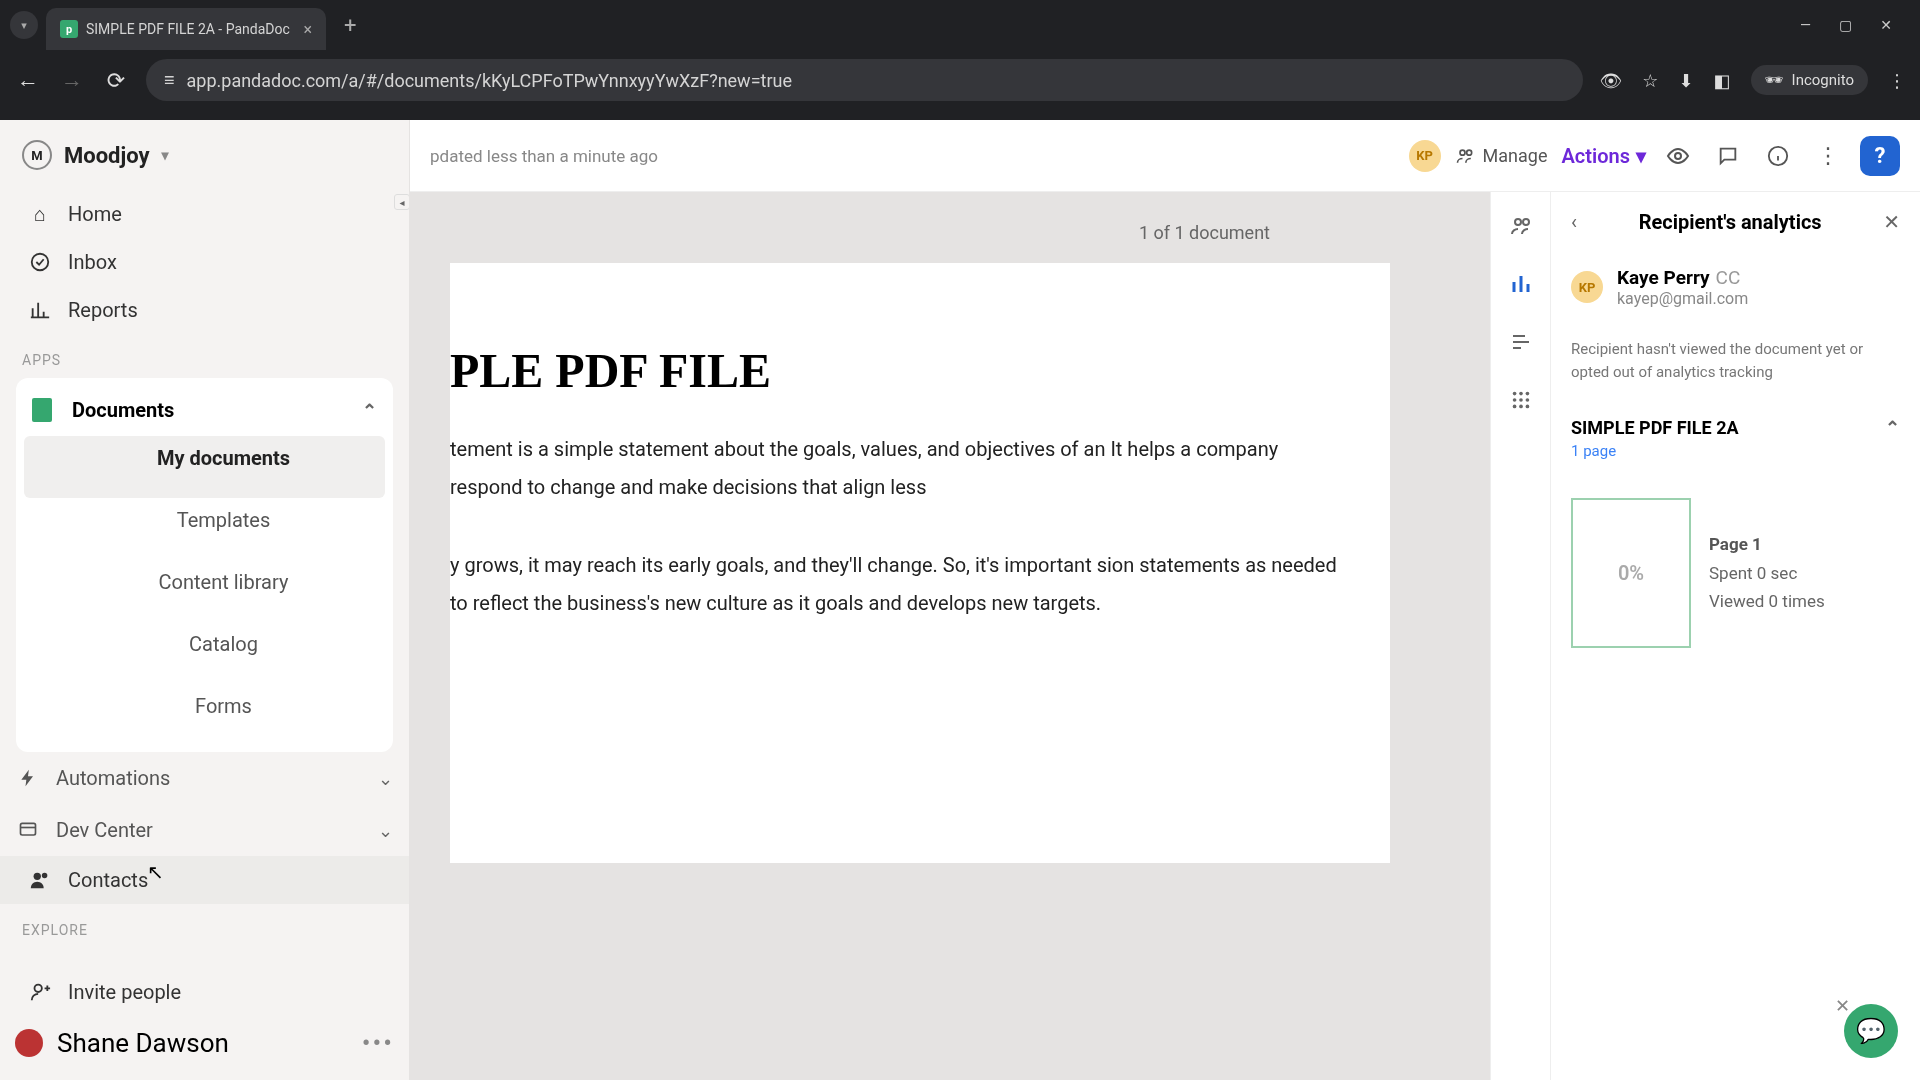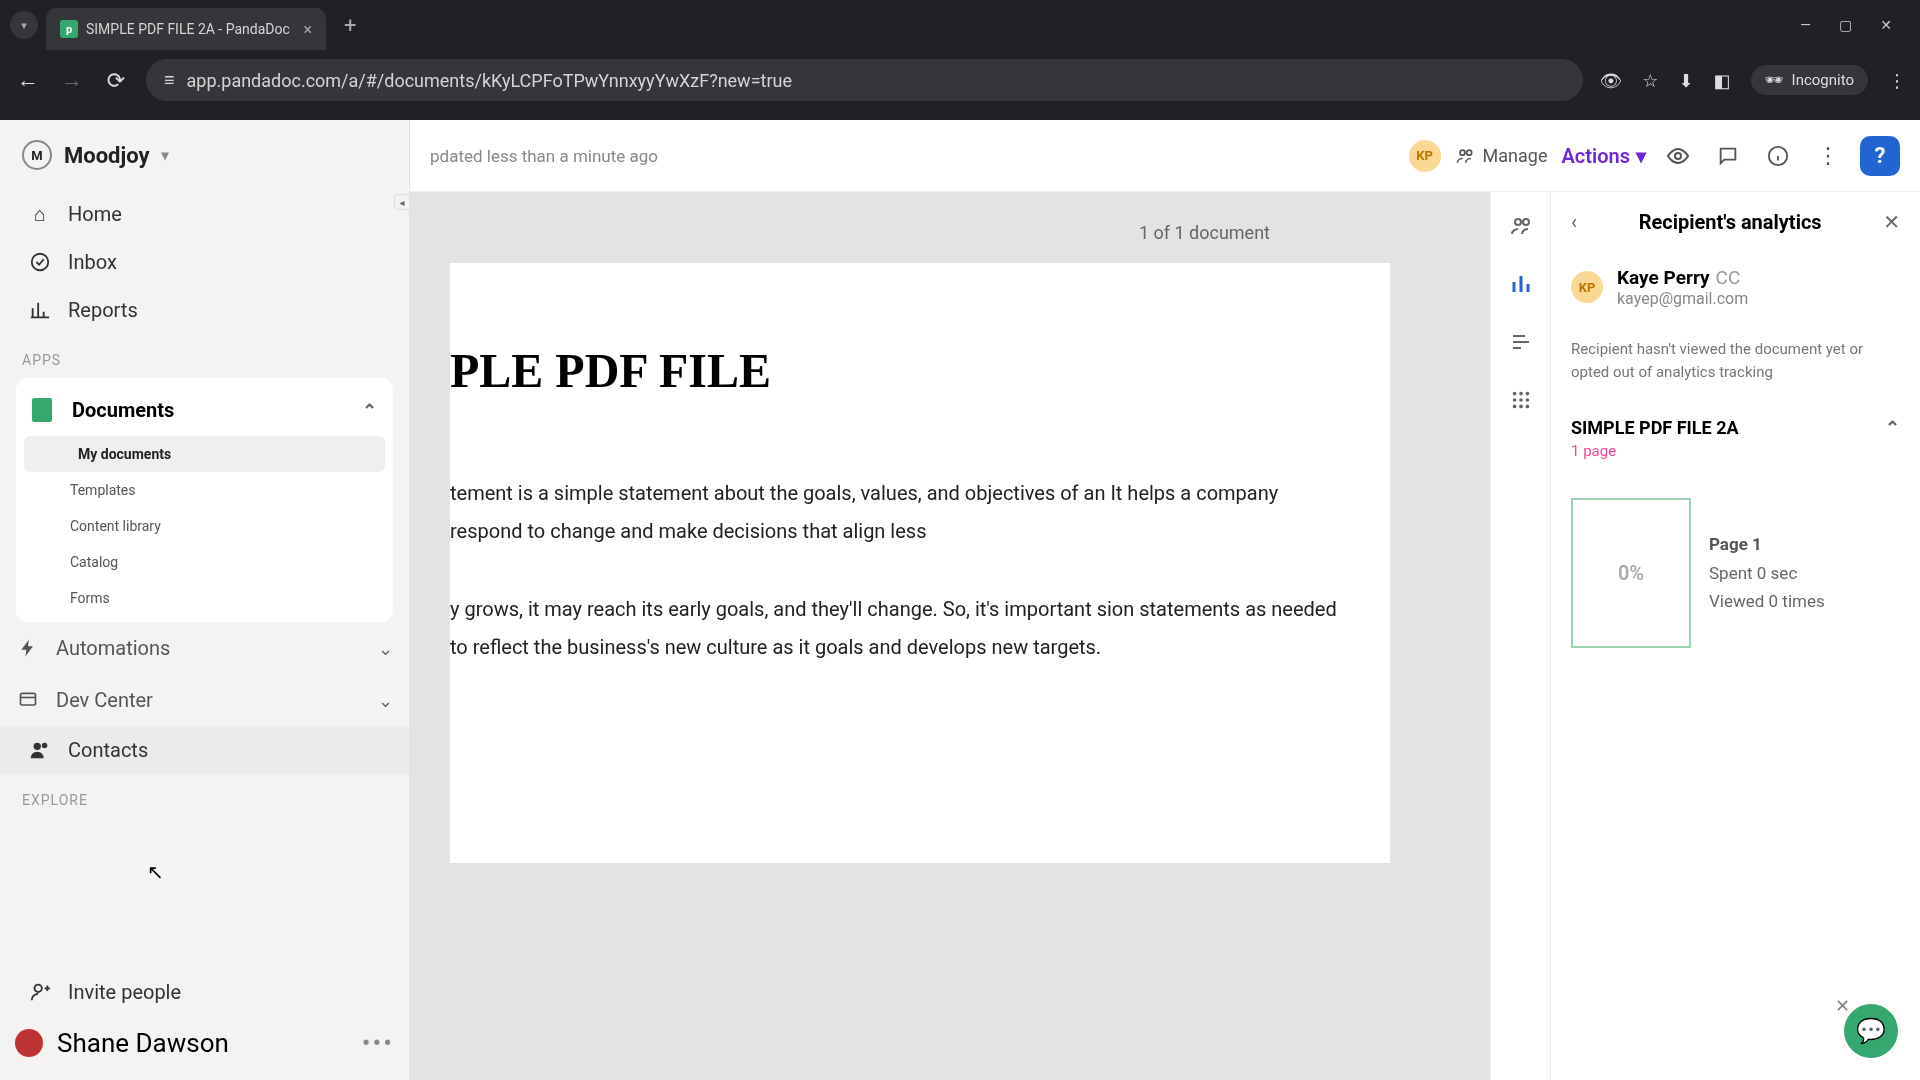--- a/index.html
+++ b/index.html
@@ -30,21 +30,21 @@
 .org-avatar { width: 30px; height: 30px; border-radius: 50%; border: 2px solid #888; display: flex; align-items: center; justify-content: center; font-size: 13px; }
 .sidebar-scroll { flex: 1; overflow: auto; }
 .nav-item { display: flex; align-items: center; gap: 16px; padding: 12px 28px; font-size: 20px; color: #333; cursor: pointer; }
 .nav-item.hover { background: #ecebe9; }
 .nav-icon { width: 24px; height: 24px; display: flex; align-items: center; justify-content: center; }
 .section-label { font-size: 14px; color: #999; letter-spacing: 1px; padding: 18px 22px 10px; }
 .apps-wrap { background: #fff; margin: 0 16px; border-radius: 12px; padding: 6px 0; }
 .apps-header { display: flex; align-items: center; gap: 20px; padding: 14px 16px; font-size: 20px; font-weight: 700; }
 .doc-icon { width: 20px; height: 24px; background: #35a76f; border-radius: 2px; }
 .chevron { margin-left: auto; color: #666; font-size: 18px; }
-.sub-item { padding: 10px 16px 10px 54px; font-size: 14px; color: #555; cursor: pointer; }
+.sub-item { padding: 10px 16px 28px 54px; font-size: 20px; color: #555; cursor: pointer; text-align: center; }
 .sub-item.active { background: #f0efee; font-weight: 700; color: #222; border-radius: 6px; margin: 0 8px; }
 .nav-collapse { display: flex; align-items: center; gap: 16px; padding: 14px 16px; font-size: 20px; color: #555; }
 .divider-caret { position: absolute; right: -1px; width: 16px; height: 16px; background: #f5f3f2; border: 1px solid #ddd; border-radius: 3px; font-size: 10px; display: flex; align-items: center; justify-content: center; color: #666; }
 .sidebar-footer { padding: 10px 0; }
 .user-row { display: flex; align-items: center; gap: 14px; padding: 12px 15px; font-size: 26px; }
 .user-avatar { width: 28px; height: 28px; border-radius: 50%; background: #b33; }
 .more-dots { margin-left: auto; color: #888; letter-spacing: 2px; }
 
 
 .main { flex: 1; display: flex; flex-direction: column; background: #fff; position: relative; }
@@ -54,41 +54,41 @@
 .kp-badge { width: 32px; height: 32px; border-radius: 50%; background: #f8d893; color: #b77800; font-size: 13px; font-weight: 700; display: flex; align-items: center; justify-content: center; }
 .manage-btn { display: flex; align-items: center; gap: 8px; font-size: 18px; color: #555; }
 .actions-btn { color: #6d28d9; font-size: 20px; font-weight: 600; display: flex; align-items: center; gap: 6px; }
 .icon-btn { width: 36px; height: 36px; display: flex; align-items: center; justify-content: center; color: #555; font-size: 22px; }
 .help-btn { width: 40px; height: 40px; background: #2264d1; border-radius: 10px; color: white; display: flex; align-items: center; justify-content: center; font-size: 22px; font-weight: bold; }
 
 .doc-area { flex: 1; display: flex; overflow: hidden; }
 .doc-viewer { flex: 1; background: #e5e3e2; padding: 30px 40px; overflow: auto; position: relative; }
 .doc-count { text-align: right; color: #666; font-size: 18px; margin-bottom: 20px; padding-right: 180px; }
 .page { background: white; max-width: 940px; padding: 80px 50px 120px 0; min-height: 600px; }
-.page h1 { font-family: Georgia, 'Times New Roman', serif; font-size: 48px; font-weight: 700; margin-bottom: 76px; }
+.page h1 { font-family: Georgia, 'Times New Roman', serif; font-size: 48px; font-weight: 700; margin-bottom: 32px; }
 .page p { font-size: 20px; line-height: 1.9; color: #222; margin-bottom: 40px; }
 
 
 .right-rail { width: 60px; background: #fff; border-left: 1px solid #eee; display: flex; flex-direction: column; align-items: center; padding-top: 20px; gap: 30px; }
 .rail-icon { width: 28px; height: 28px; display: flex; align-items: center; justify-content: center; color: #666; font-size: 20px; }
 .rail-icon.active { color: #2264d1; }
 
 
 .analytics-panel { width: 370px; background: #fff; border-left: 1px solid #eee; display: flex; flex-direction: column; }
 .panel-header { display: flex; align-items: center; padding: 18px 20px; gap: 14px; }
 .panel-title { flex: 1; text-align: center; font-size: 20px; font-weight: 700; }
 .panel-close, .panel-back { font-size: 20px; color: #666; }
 .recipient-row { display: flex; align-items: center; gap: 14px; padding: 14px 20px; }
 .recip-name { font-size: 19px; font-weight: 700; }
 .recip-cc { color: #999; font-weight: 400; margin-left: 6px; }
 .recip-email { color: #888; font-size: 16px; }
 .panel-msg { padding: 16px 20px; font-size: 15px; color: #777; line-height: 1.5; }
 .doc-section { padding: 18px 20px; }
 .doc-sec-header { display: flex; font-weight: 700; font-size: 18px; }
-.doc-sec-sub { color: #ec4899; font-size: 15px; margin-top: 4px; }
+.doc-sec-sub { color: #3b82f6; font-size: 15px; margin-top: 4px; }
 .page-stat { display: flex; gap: 18px; padding: 20px 20px; align-items: center; }
 .page-thumb { width: 120px; height: 150px; border: 2px solid #9cd1af; display: flex; align-items: center; justify-content: center; color: #aaa; font-size: 20px; font-weight: 600; }
 .page-info { font-size: 17px; color: #666; line-height: 1.7; }
 .page-info .pn { font-weight: 700; color: #555; }
 
 .chat-bubble { position: absolute; bottom: 22px; right: 22px; width: 54px; height: 54px; border-radius: 50%; background: #35a76f; color: white; display: flex; align-items: center; justify-content: center; font-size: 24px; }
 .chat-close { position: absolute; bottom: 64px; right: 70px; font-size: 18px; color: #888; }
 
 .cursor { position: absolute; left: 147px; top: 740px; font-size: 20px; pointer-events: none; z-index: 100; }
 

